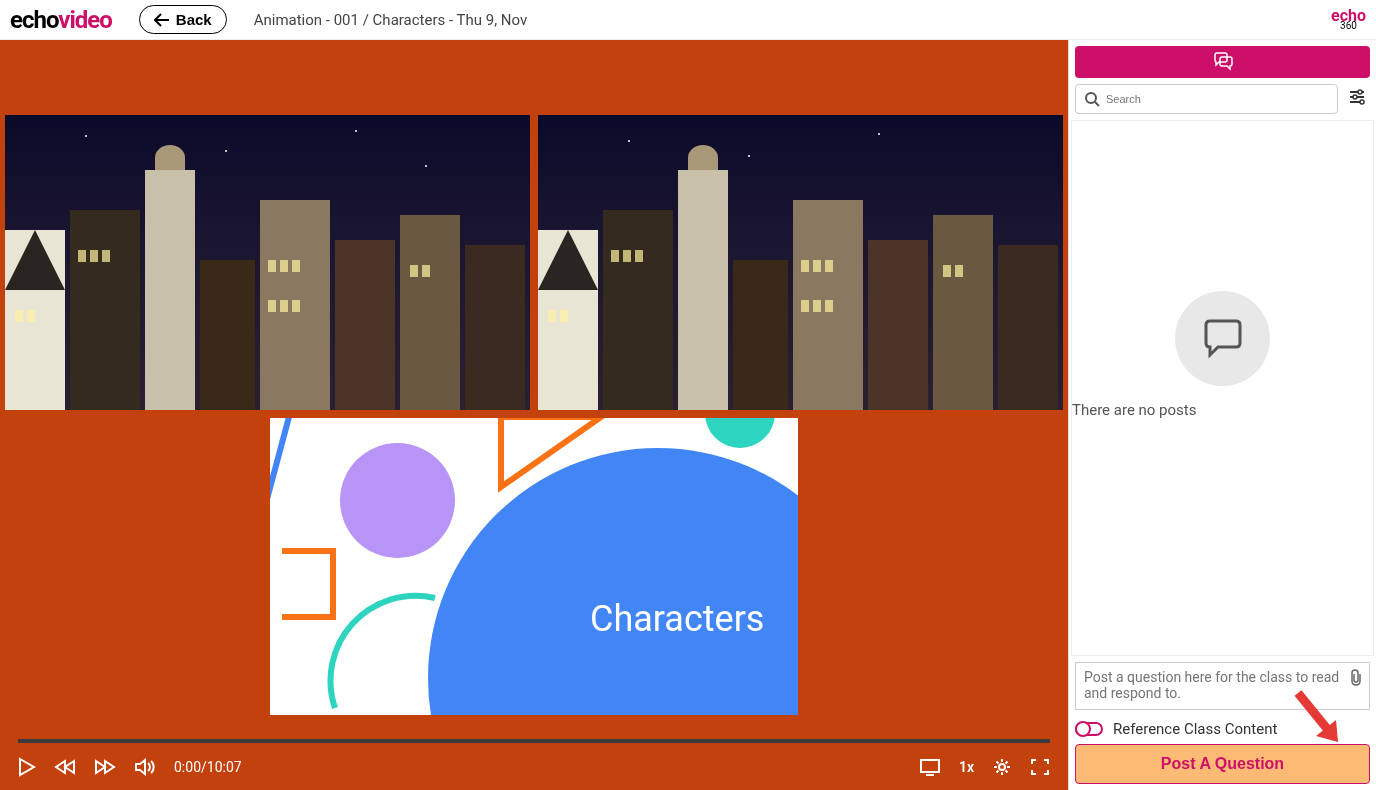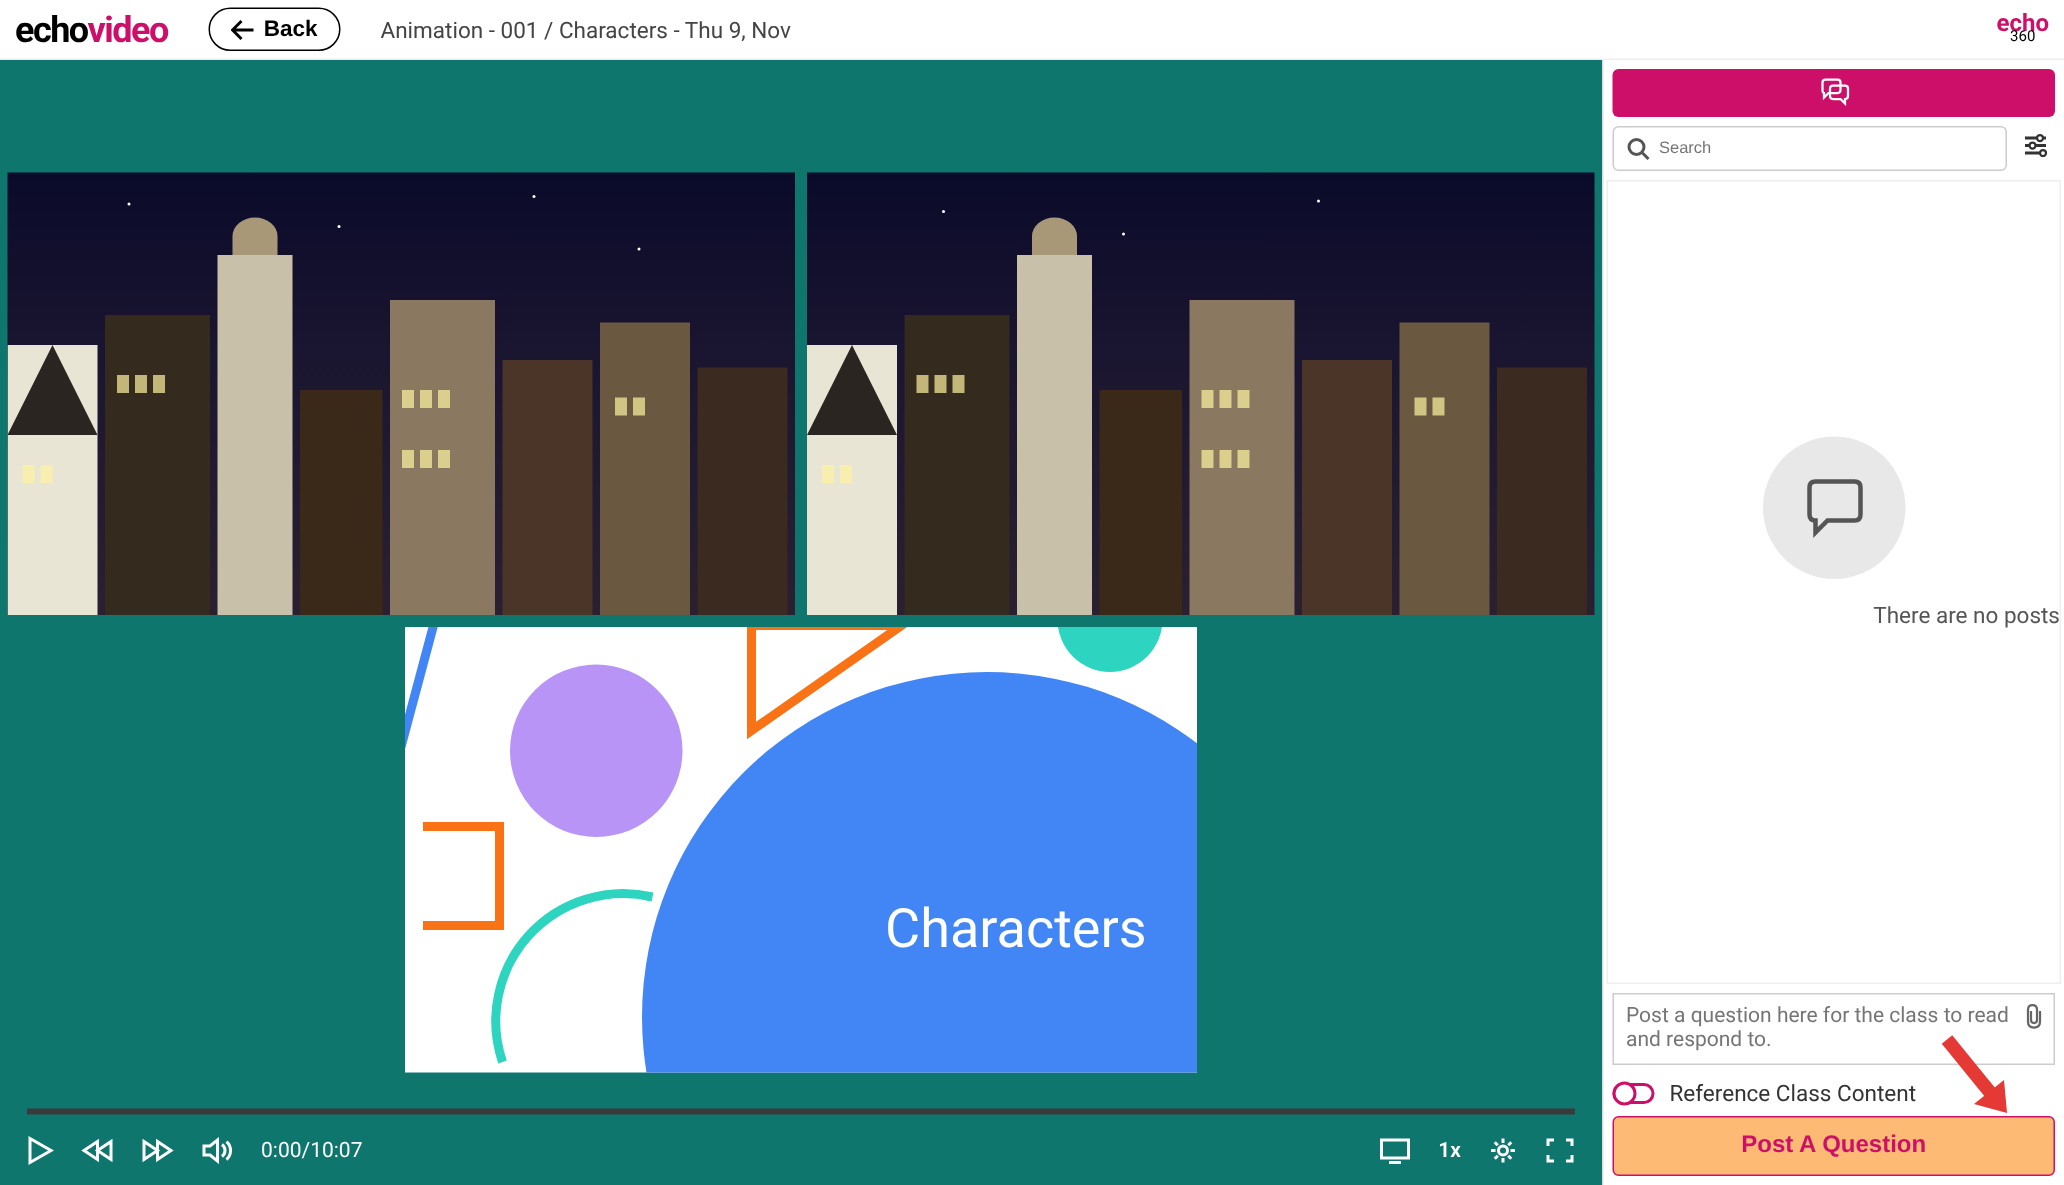--- a/index.html
+++ b/index.html
@@ -50,21 +50,21 @@
       text-align: center;
     }
     .brand-right .e1 { color: #ce0f69; font-weight:700; font-size:16px; line-height:0.8;}
     .brand-right .e2 { color: #000; font-weight:400; font-size:10px; line-height:0.8;}
     .main {
       display: flex;
       height: calc(100% - 40px);
     }
     .video-area {
       width: 1068px;
-      background: #0f766e;
+      background: #c2410c;
       display: flex;
       flex-direction: column;
       position: relative;
     }
     .video-content {
       flex: 1;
       position: relative;
     }
     .dual-video {
       display: flex;
@@ -238,21 +238,21 @@
     .posts-area::-webkit-scrollbar-button {
         background:#f1f1f1;
         height:16px;
         display:block;
         border:1px solid #ddd;
     }
     .empty-state {
       position:absolute;
       top:170px;
       left:0; right:0;
-      text-align:right;
+      text-align:left;
     }
     .empty-circle {
       width:95px;
       height:95px;
       border-radius:50%;
       background:#e8e8e8;
       margin: 0 auto 15px;
       display:flex;
       align-items:center;
       justify-content:center;

